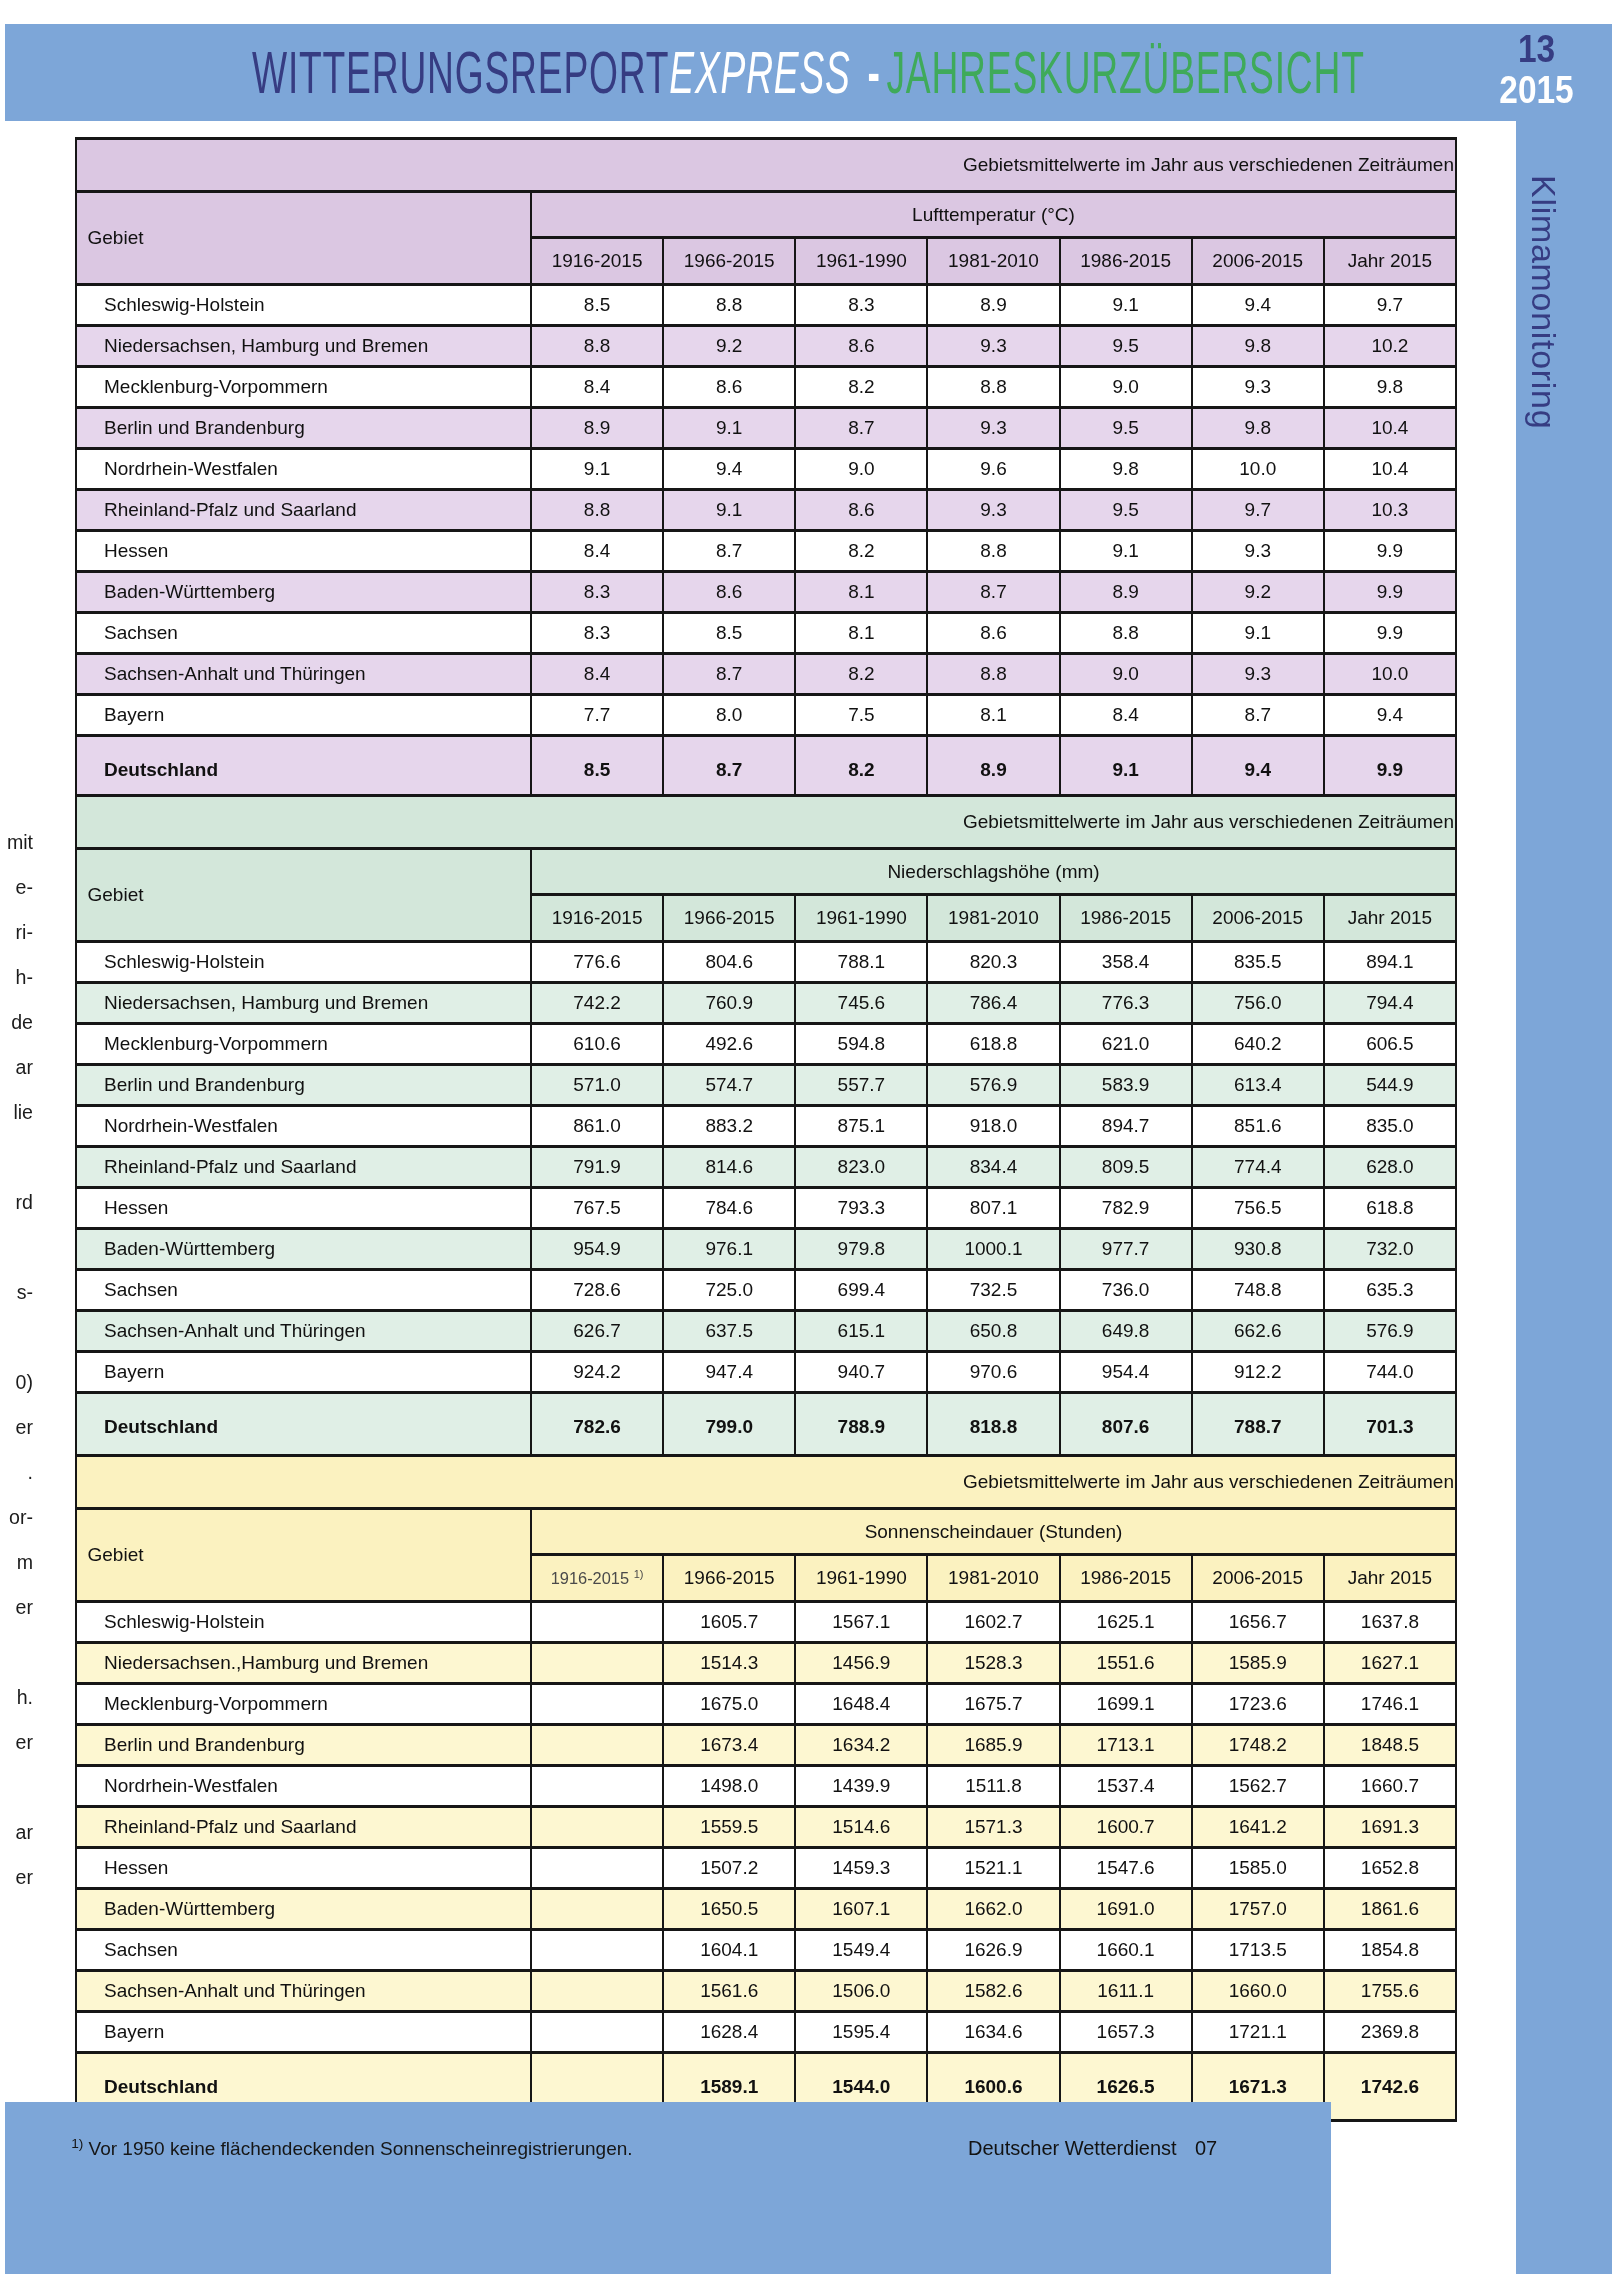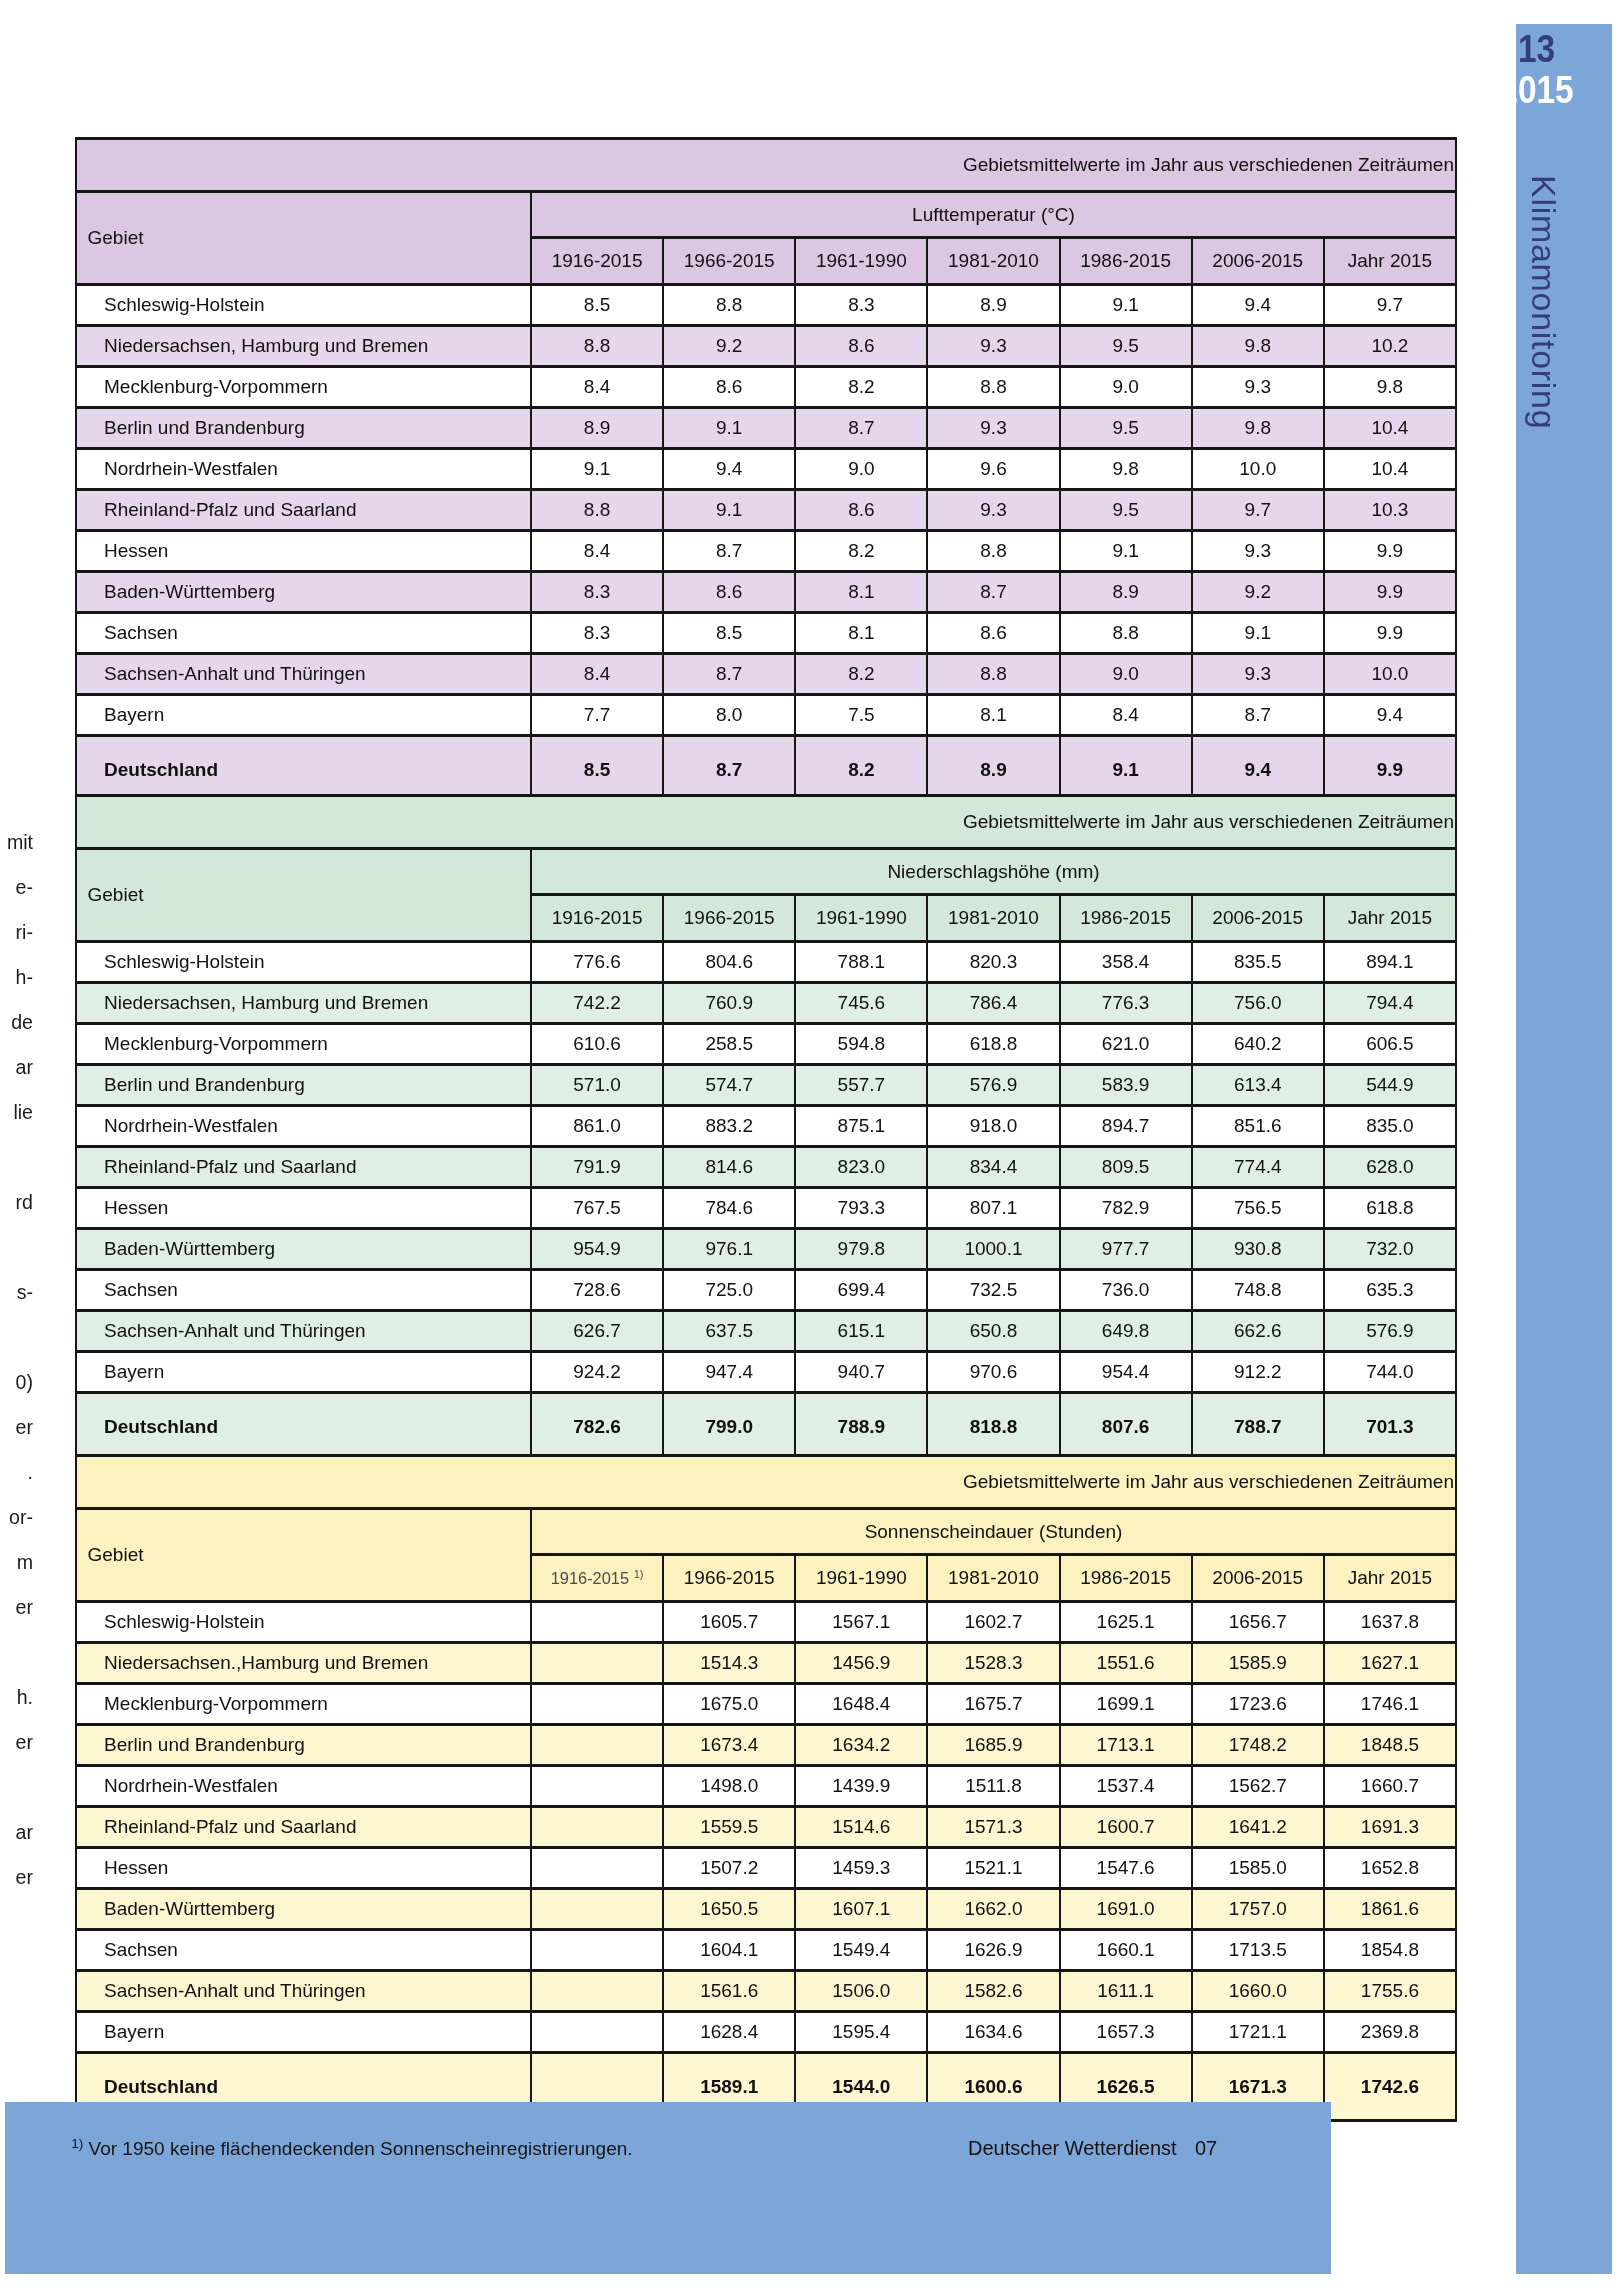--- a/index.html
+++ b/index.html
@@ -52,20 +52,26 @@
   .footnote{font-size:19px;color:#161616;}
   .footnote sup{font-size:13.7px;margin-right:5.2px;}
   .publisher{font-size:20px;color:#121212;}
   .publisher .pgnum{margin-left:18.3px;}
 </style>
 </head>
 <body>
 
 <div class="page" style="--blue:#7da6d8;--navy:#363c82;--green:#3faa5a;">
 
+  <div class="band">
+    <h1 class="title-inner" style="margin:0;font-weight:normal;">
+      <span class="t1">WITTERUNGSREPORT</span><span class="t2">EXPRESS</span>
+      <span class="tsep">-</span><span class="t3">JAHRESKURZÜBERSICHT</span>
+    </h1>
+  </div>
 
   <div class="sidebar"></div>
 
   <div class="issue">
     <div class="issue-no">13</div>
     <div class="issue-yr">2015</div>
   </div>
 
   <div class="side-label">Klimamonitoring</div>
 
@@ -286,21 +292,21 @@
             <td>760.9</td>
             <td>745.6</td>
             <td>786.4</td>
             <td>776.3</td>
             <td>756.0</td>
             <td>794.4</td>
           </tr>
           <tr>
             <td class="gebiet">Mecklenburg-Vorpommern</td>
             <td>610.6</td>
-            <td>258.5</td>
+            <td>492.6</td>
             <td>594.8</td>
             <td>618.8</td>
             <td>621.0</td>
             <td>640.2</td>
             <td>606.5</td>
           </tr>
           <tr class="shaded">
             <td class="gebiet">Berlin und Brandenburg</td>
             <td>571.0</td>
             <td>574.7</td>

